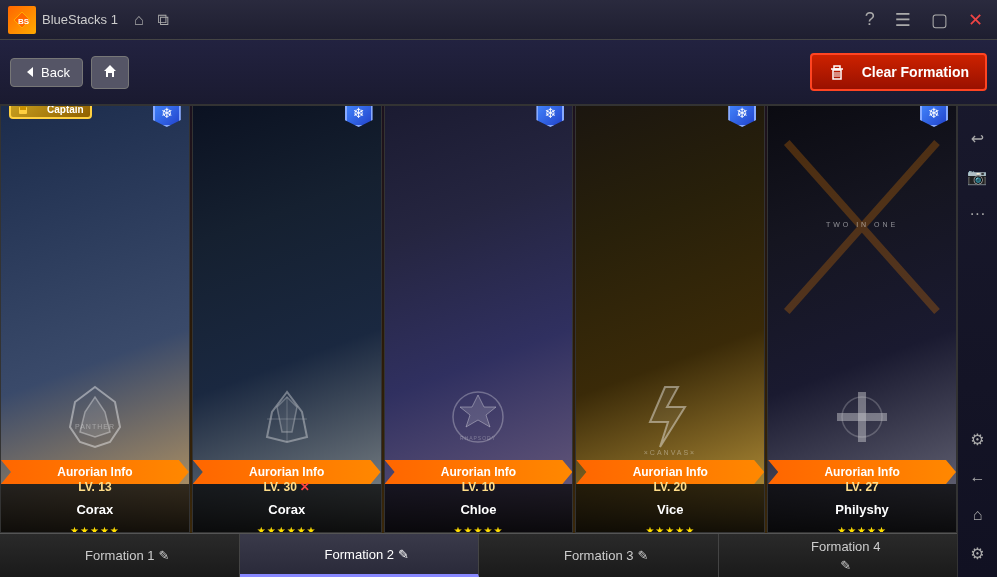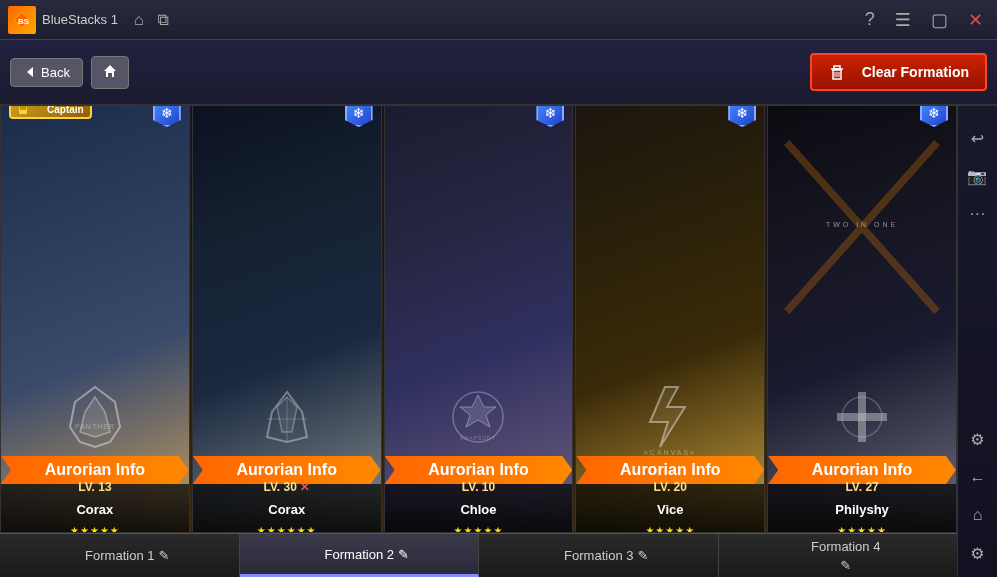--- a/index.html
+++ b/index.html
@@ -230,21 +230,21 @@
 
     
     .aurorian-btn {
       position: absolute;
       bottom: 48px;
       left: 0;
       right: 0;
       background: linear-gradient(90deg, #ff6600, #ff8800);
       padding: 5px 8px;
       display: flex;
-      font-size: 16px;
+      font-size: 12px;
       color: white;
       font-weight: bold;
       z-index: 3;
       clip-path: polygon(0 0, calc(100% - 10px) 0, 100% 50%, calc(100% - 10px) 100%, 0 100%, 10px 50%);
       justify-content: center;
     }
 
     
     .card-bottom {
       position: absolute;

